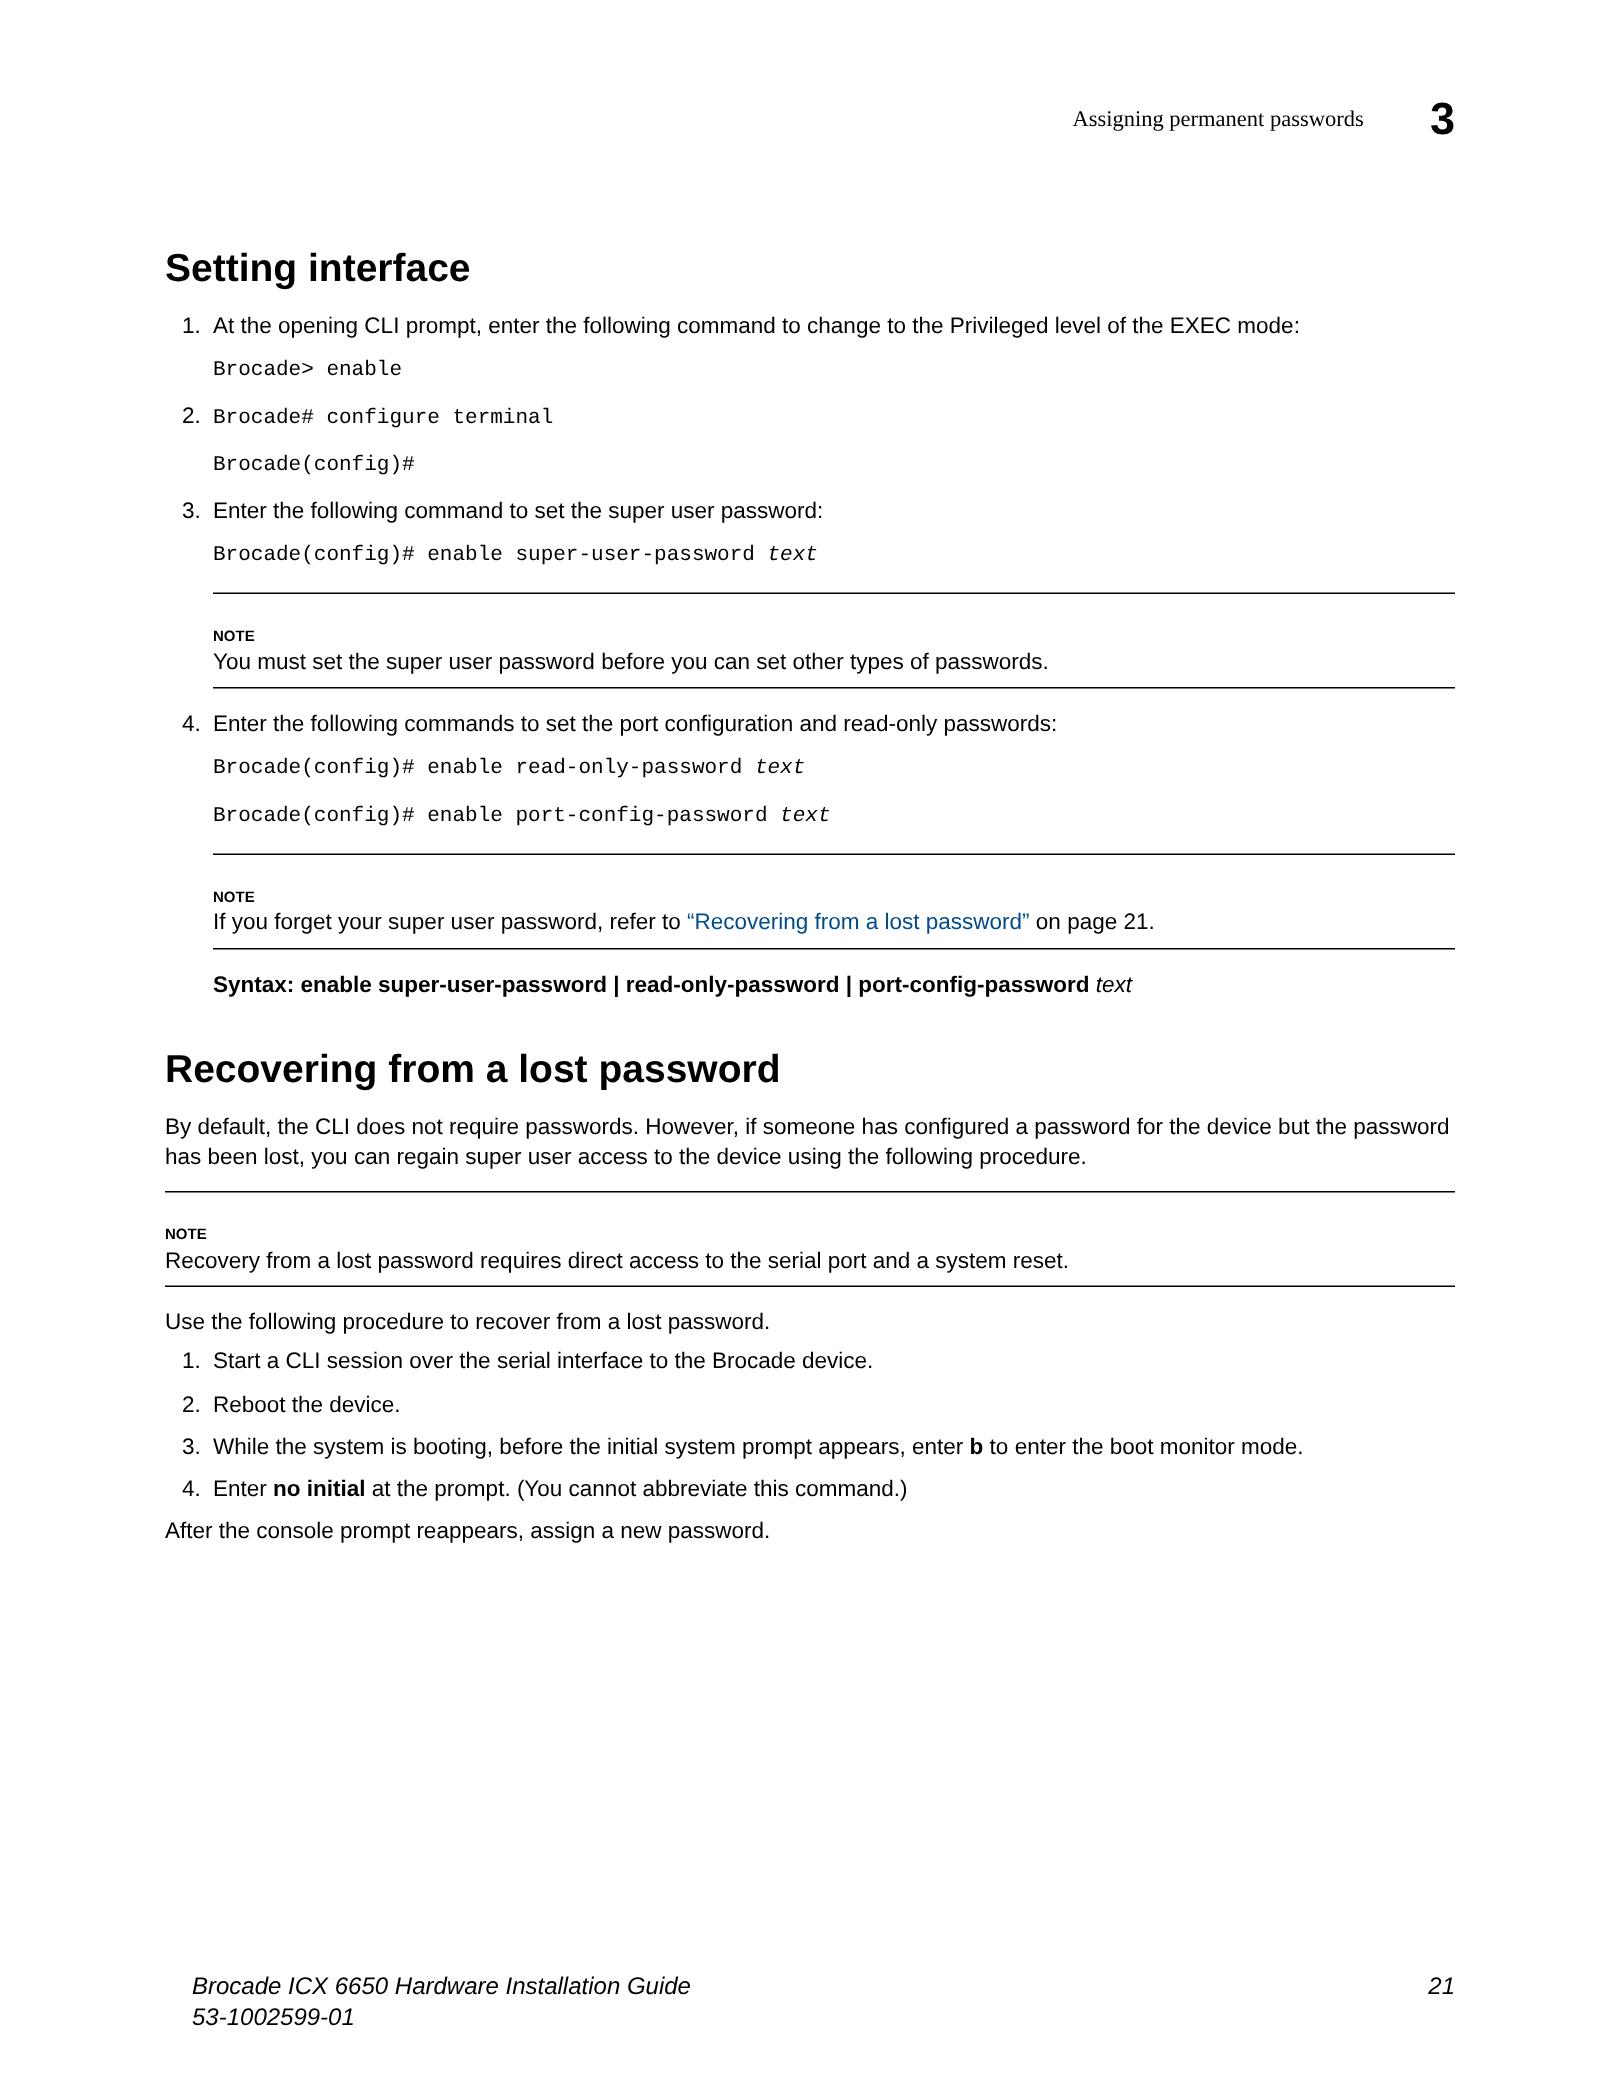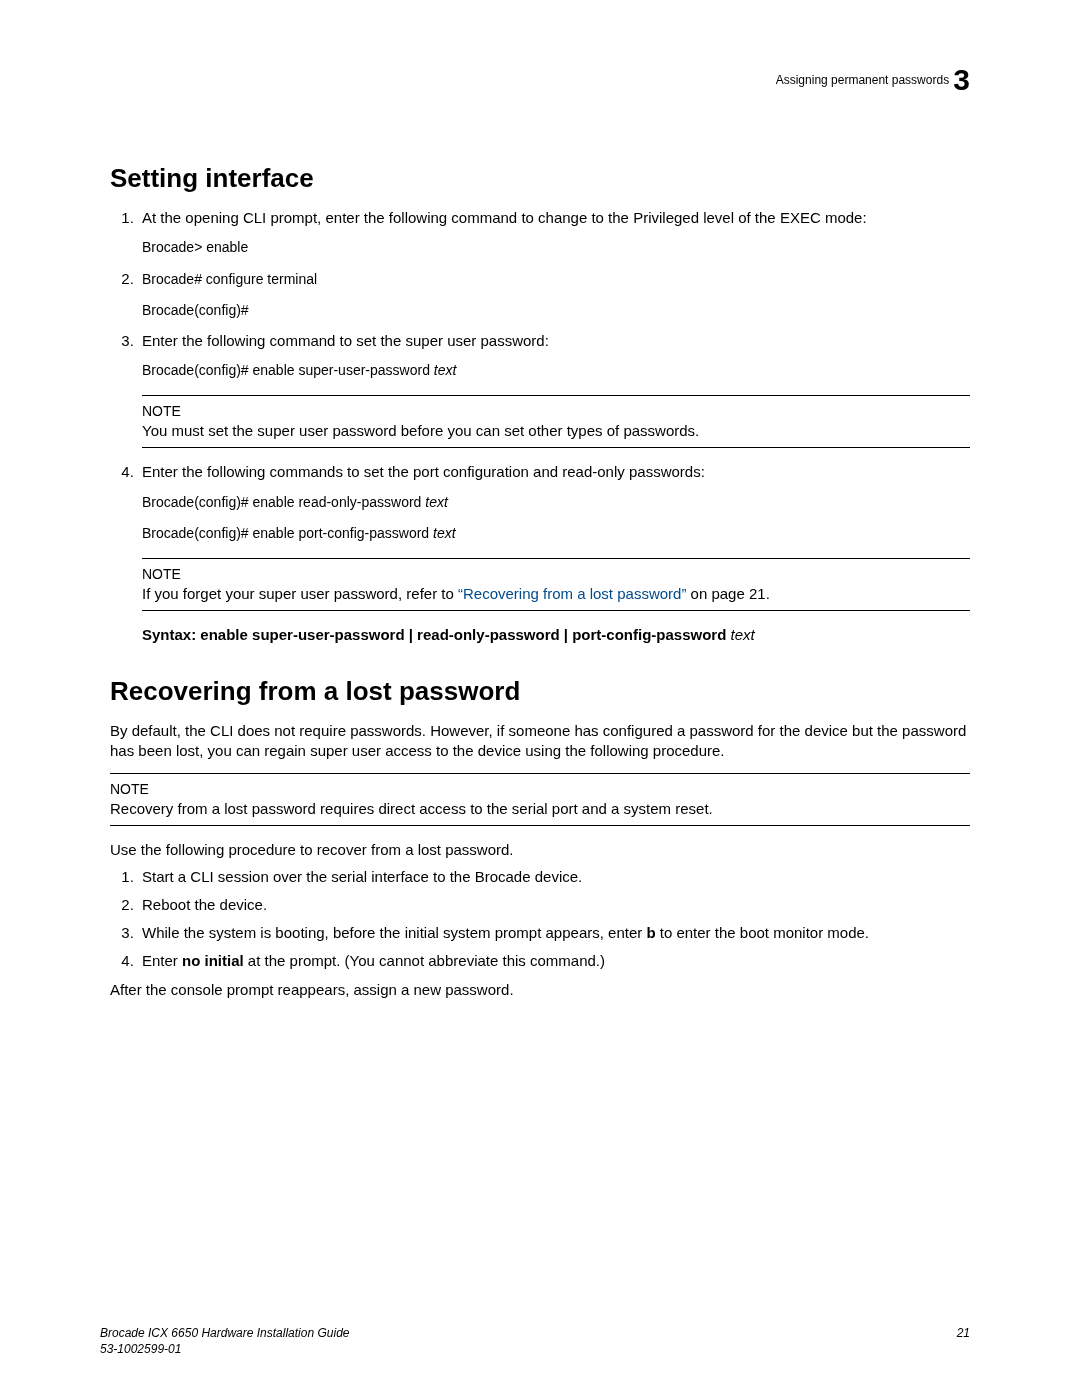--- a/index.html
+++ b/index.html
@@ -13,23 +13,25 @@
     padding: 60px 110px 40px 110px;
     position: relative;
     font-size: 15px;
     line-height: 1.35;
   }
   .header {
     text-align: right;
     margin-bottom: 60px;
   }
   .header-title {
-    font-size: 12px;
+    font-size: 15px;
     display: inline-block;
     vertical-align: middle;
+    margin-right: 40px;
+    font-family: Liberation Serif, serif;
   }
   .header-chapter {
     font-size: 30px;
     font-weight: bold;
     display: inline-block;
     vertical-align: middle;
   }
   h2 {
     font-size: 26px;
     font-weight: bold;
@@ -37,57 +39,58 @@
   }
   ol {
     padding-left: 28px;
     margin: 0;
   }
   ol > li {
     margin-bottom: 8px;
     padding-left: 4px;
   }
   .mono {
-    font-family: Liberation Sans, sans-serif;
+    font-family: Liberation Mono, monospace;
     font-size: 14px;
     display: block;
     margin: 8px 0 8px 0;
     line-height: 1.7;
   }
   .note-block {
     border-top: 1.5px solid #000;
     border-bottom: 1.5px solid #000;
     margin: 12px 0 14px 0;
     padding: 6px 0 6px 0;
   }
   .note-label {
-    font-weight: normal;
-    font-size: 14px;
+    font-weight: bold;
+    font-size: 10px;
+    margin-top: 16px;
   }
   .link {
     color: #004b8d;
   }
   .syntax-line {
     margin: 14px 0 8px 0;
   }
   .italic {
     font-style: italic;
   }
   .body-p {
     margin: 6px 0;
   }
   .footer {
     position: absolute;
     bottom: 40px;
-    left: 100px;
+    left: 128px;
     right: 110px;
     display: flex;
     justify-content: space-between;
     font-style: italic;
-    font-size: 12px;
+    font-size: 16px;
   }
   .footer-right {
     font-style: italic;
   }
 </style>
 </head>
 <body>
 
 <div class="header">
   <span class="header-title">Assigning permanent passwords</span>

